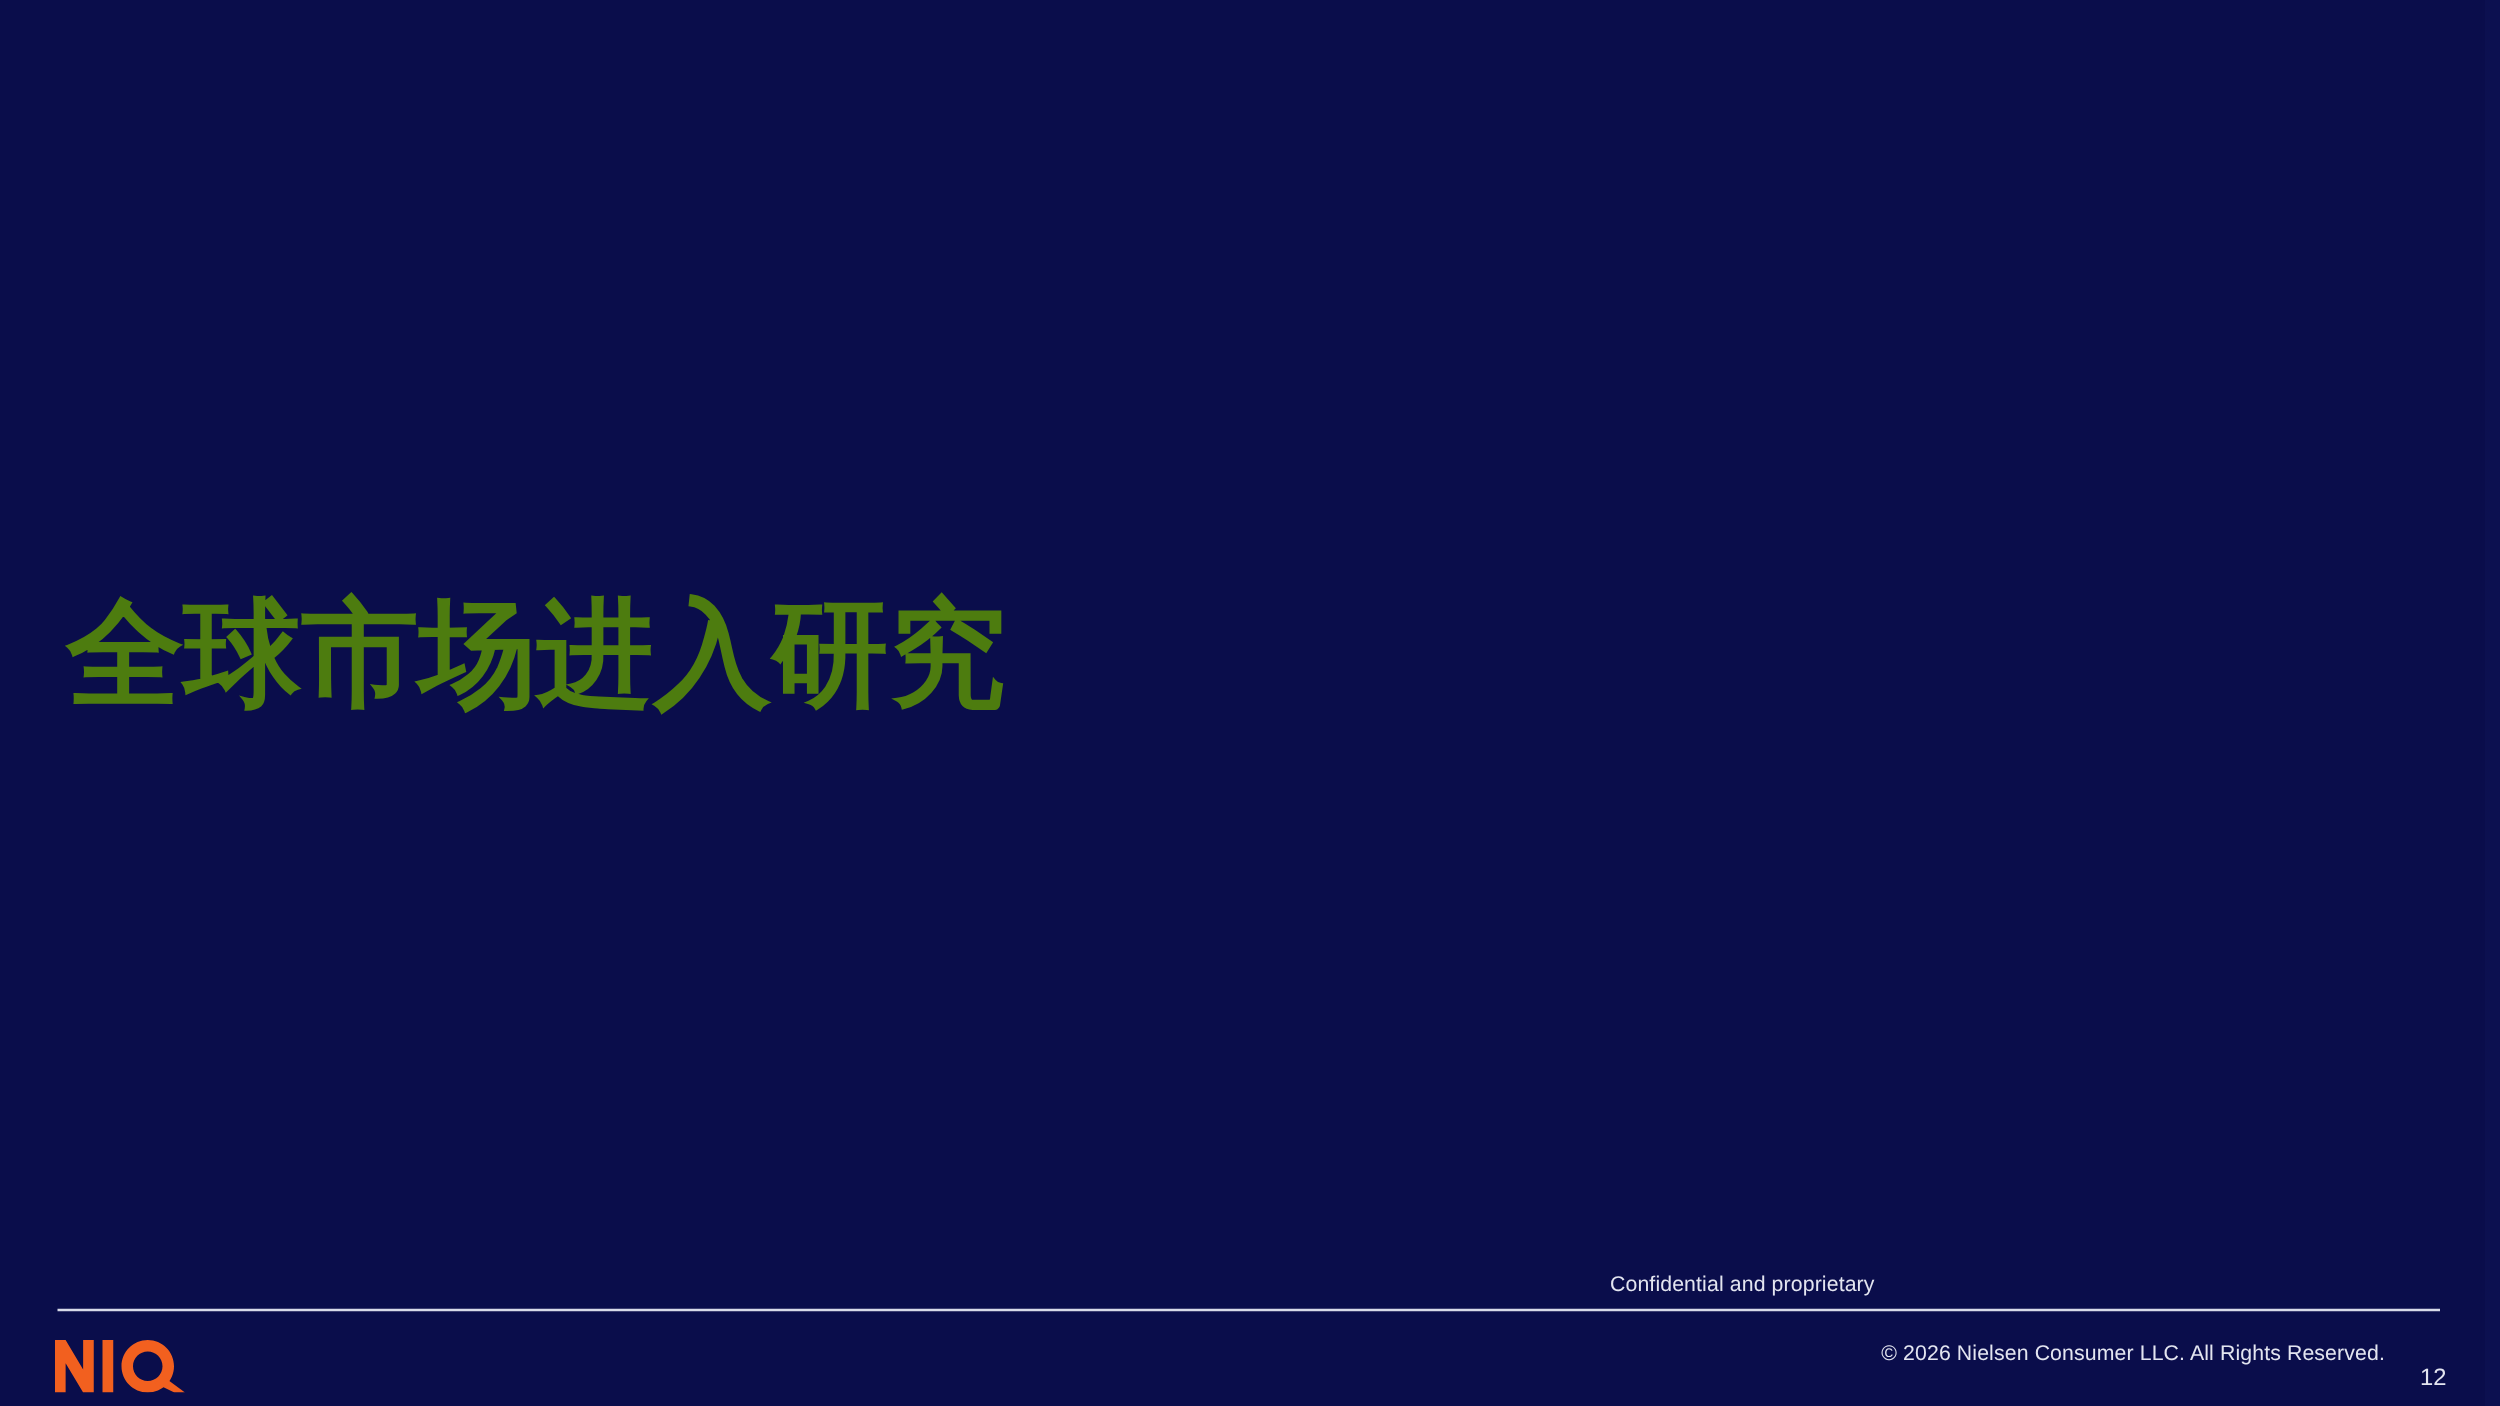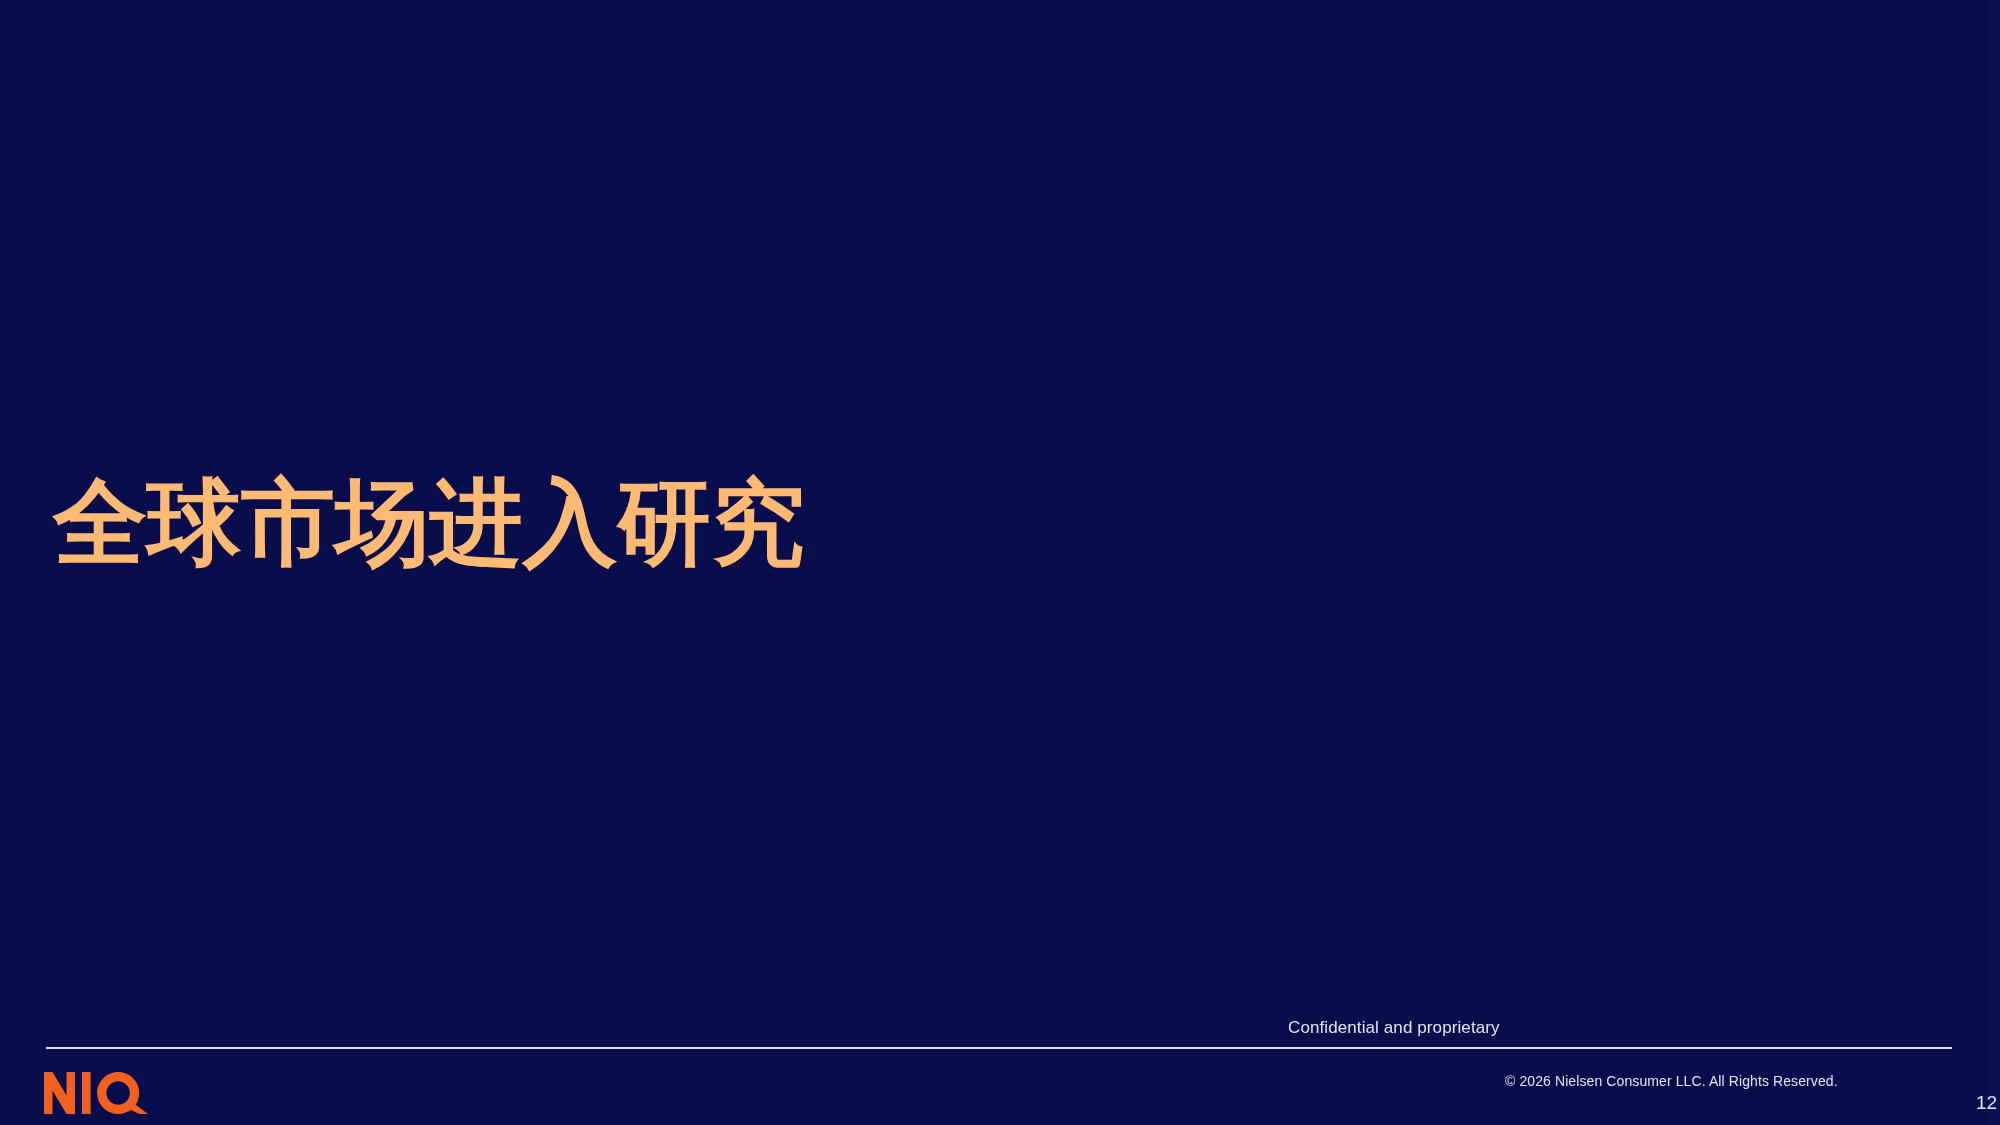--- a/index.html
+++ b/index.html
@@ -28,21 +28,21 @@
     height: 100%;
     background: #0C1050;
   }
 
   
   #title {
     position: absolute;
     left: 53px;
     top: 470px;
     width: 1400px;
-    color: #fdba74;
+    color: #4d7c0f;
     font-family: "Liberation Sans", "DejaVu Sans", sans-serif;
     font-size: 94px;
     line-height: 1.12;
     font-weight: 700;
     letter-spacing: 0px;
     white-space: nowrap;
   }
 
   
   #footer-rule {
@@ -71,29 +71,29 @@
     font-weight: 400;
     letter-spacing: 0.1px;
     white-space: nowrap;
   }
 
   #footer-copyright {
     position: absolute;
     left: 1505px;
     top: 1073px;
     color: #E3E5F0;
-    font-size: 14px;
+    font-size: 17px;
     font-weight: 400;
     letter-spacing: 0.1px;
     white-space: nowrap;
   }
 
   #page-number {
     position: absolute;
-    left: 1976px;
+    left: 1936px;
     top: 1092px;
     color: #E3E5F0;
     font-size: 19px;
     font-weight: 400;
     white-space: nowrap;
   }
 </style>
 </head>
 <body>
 

